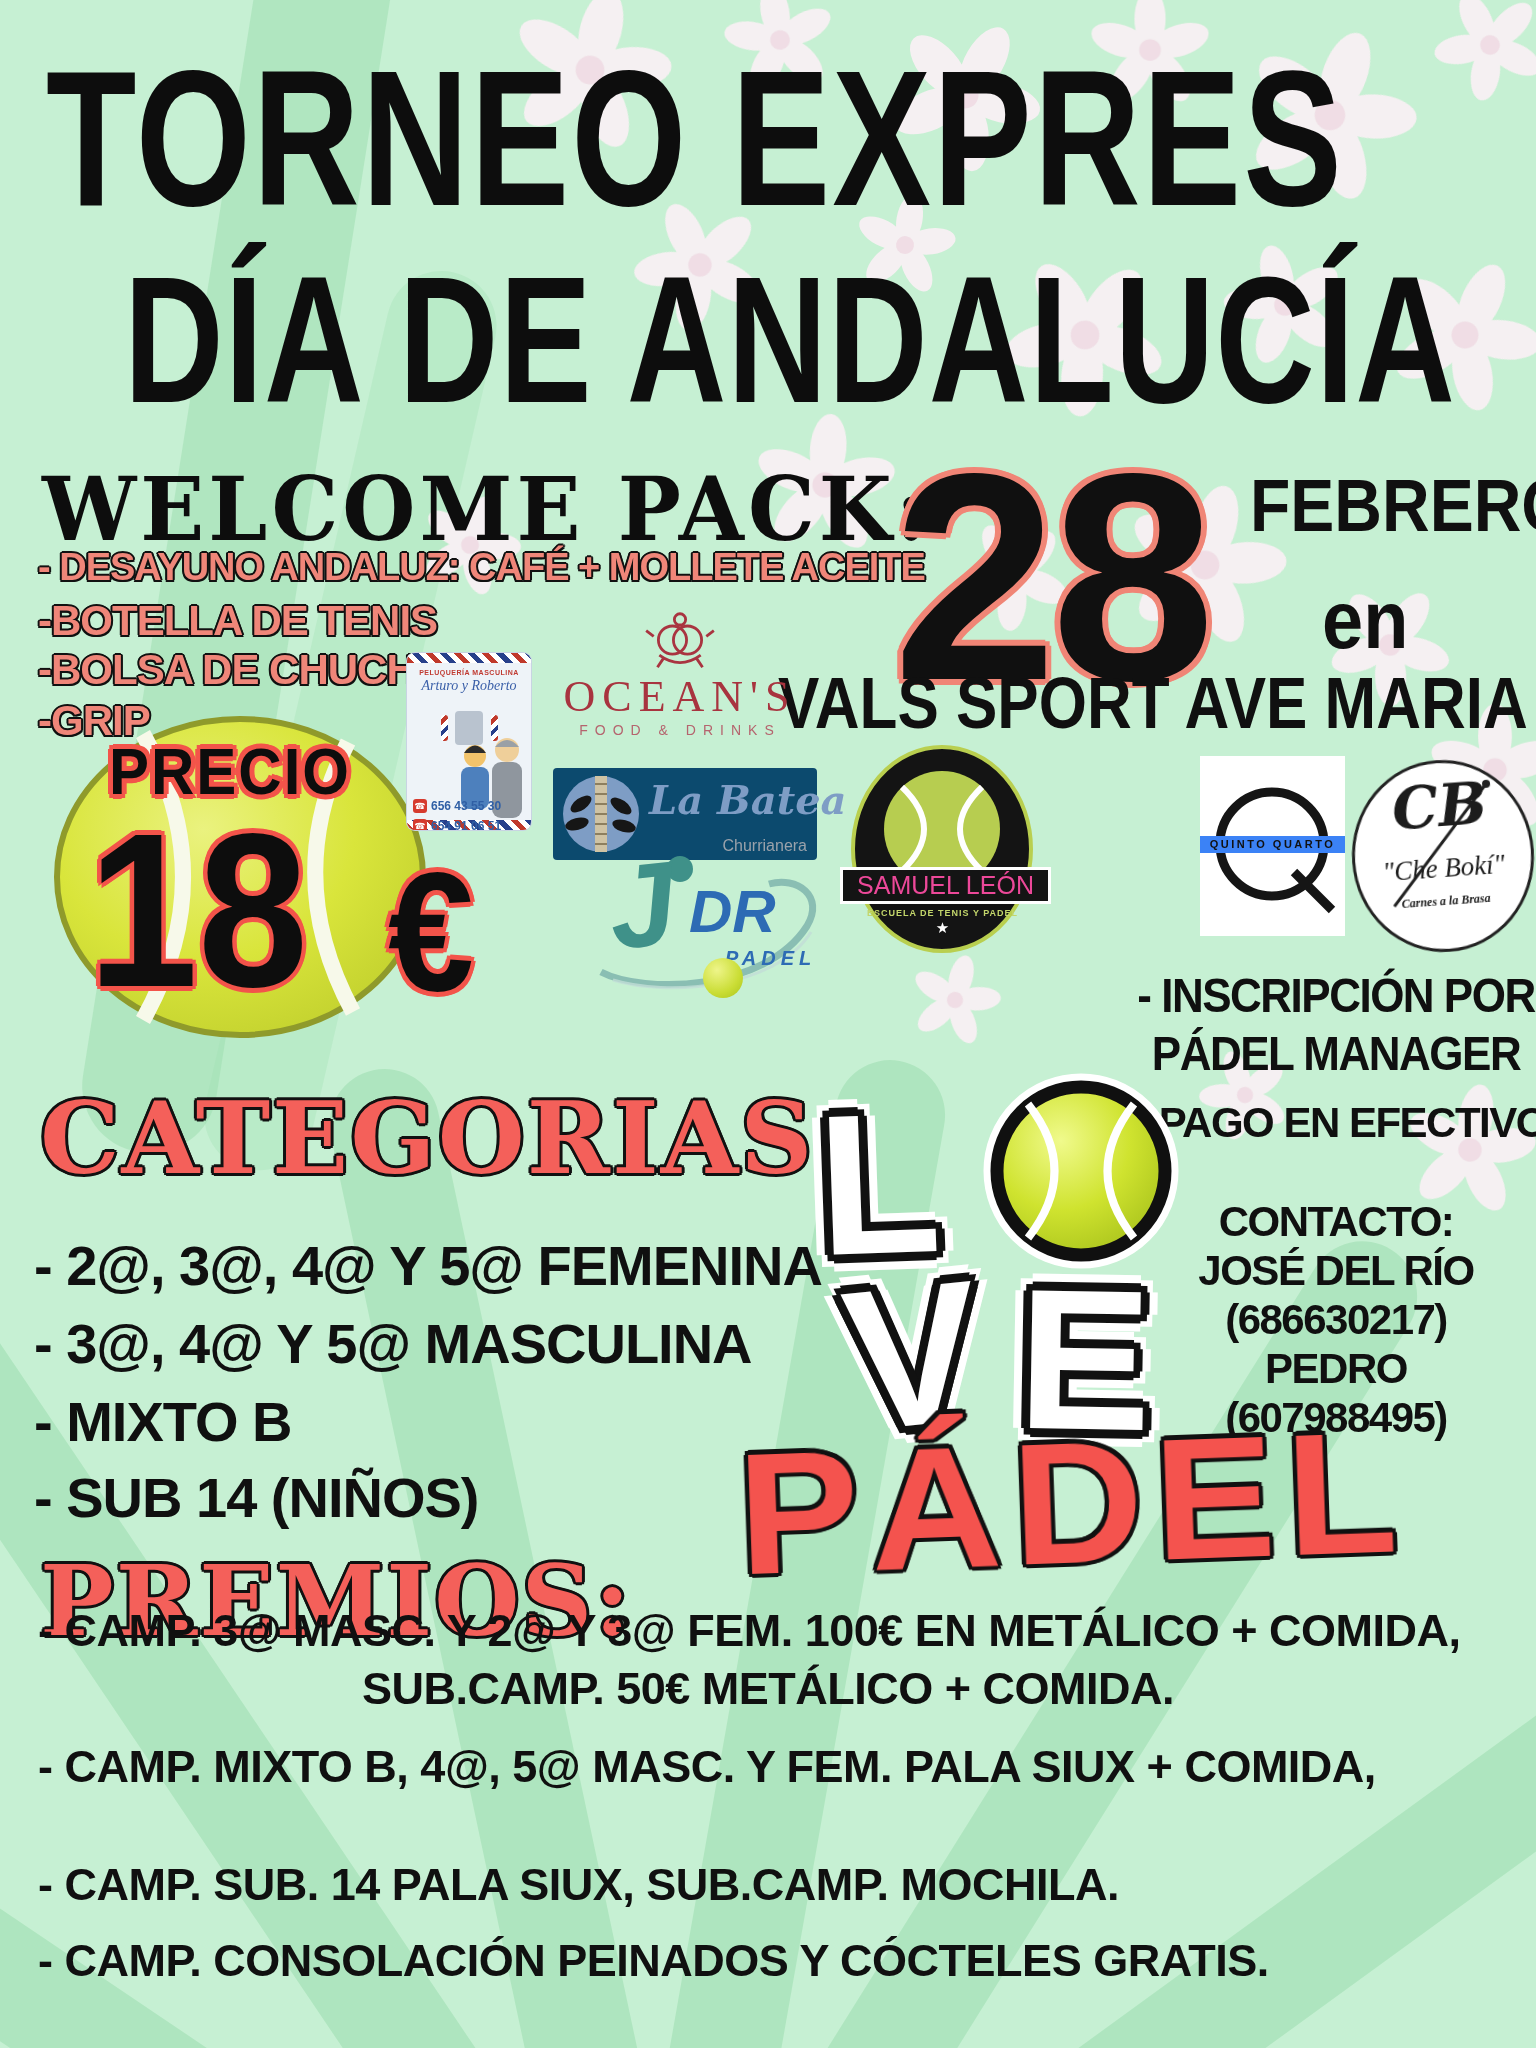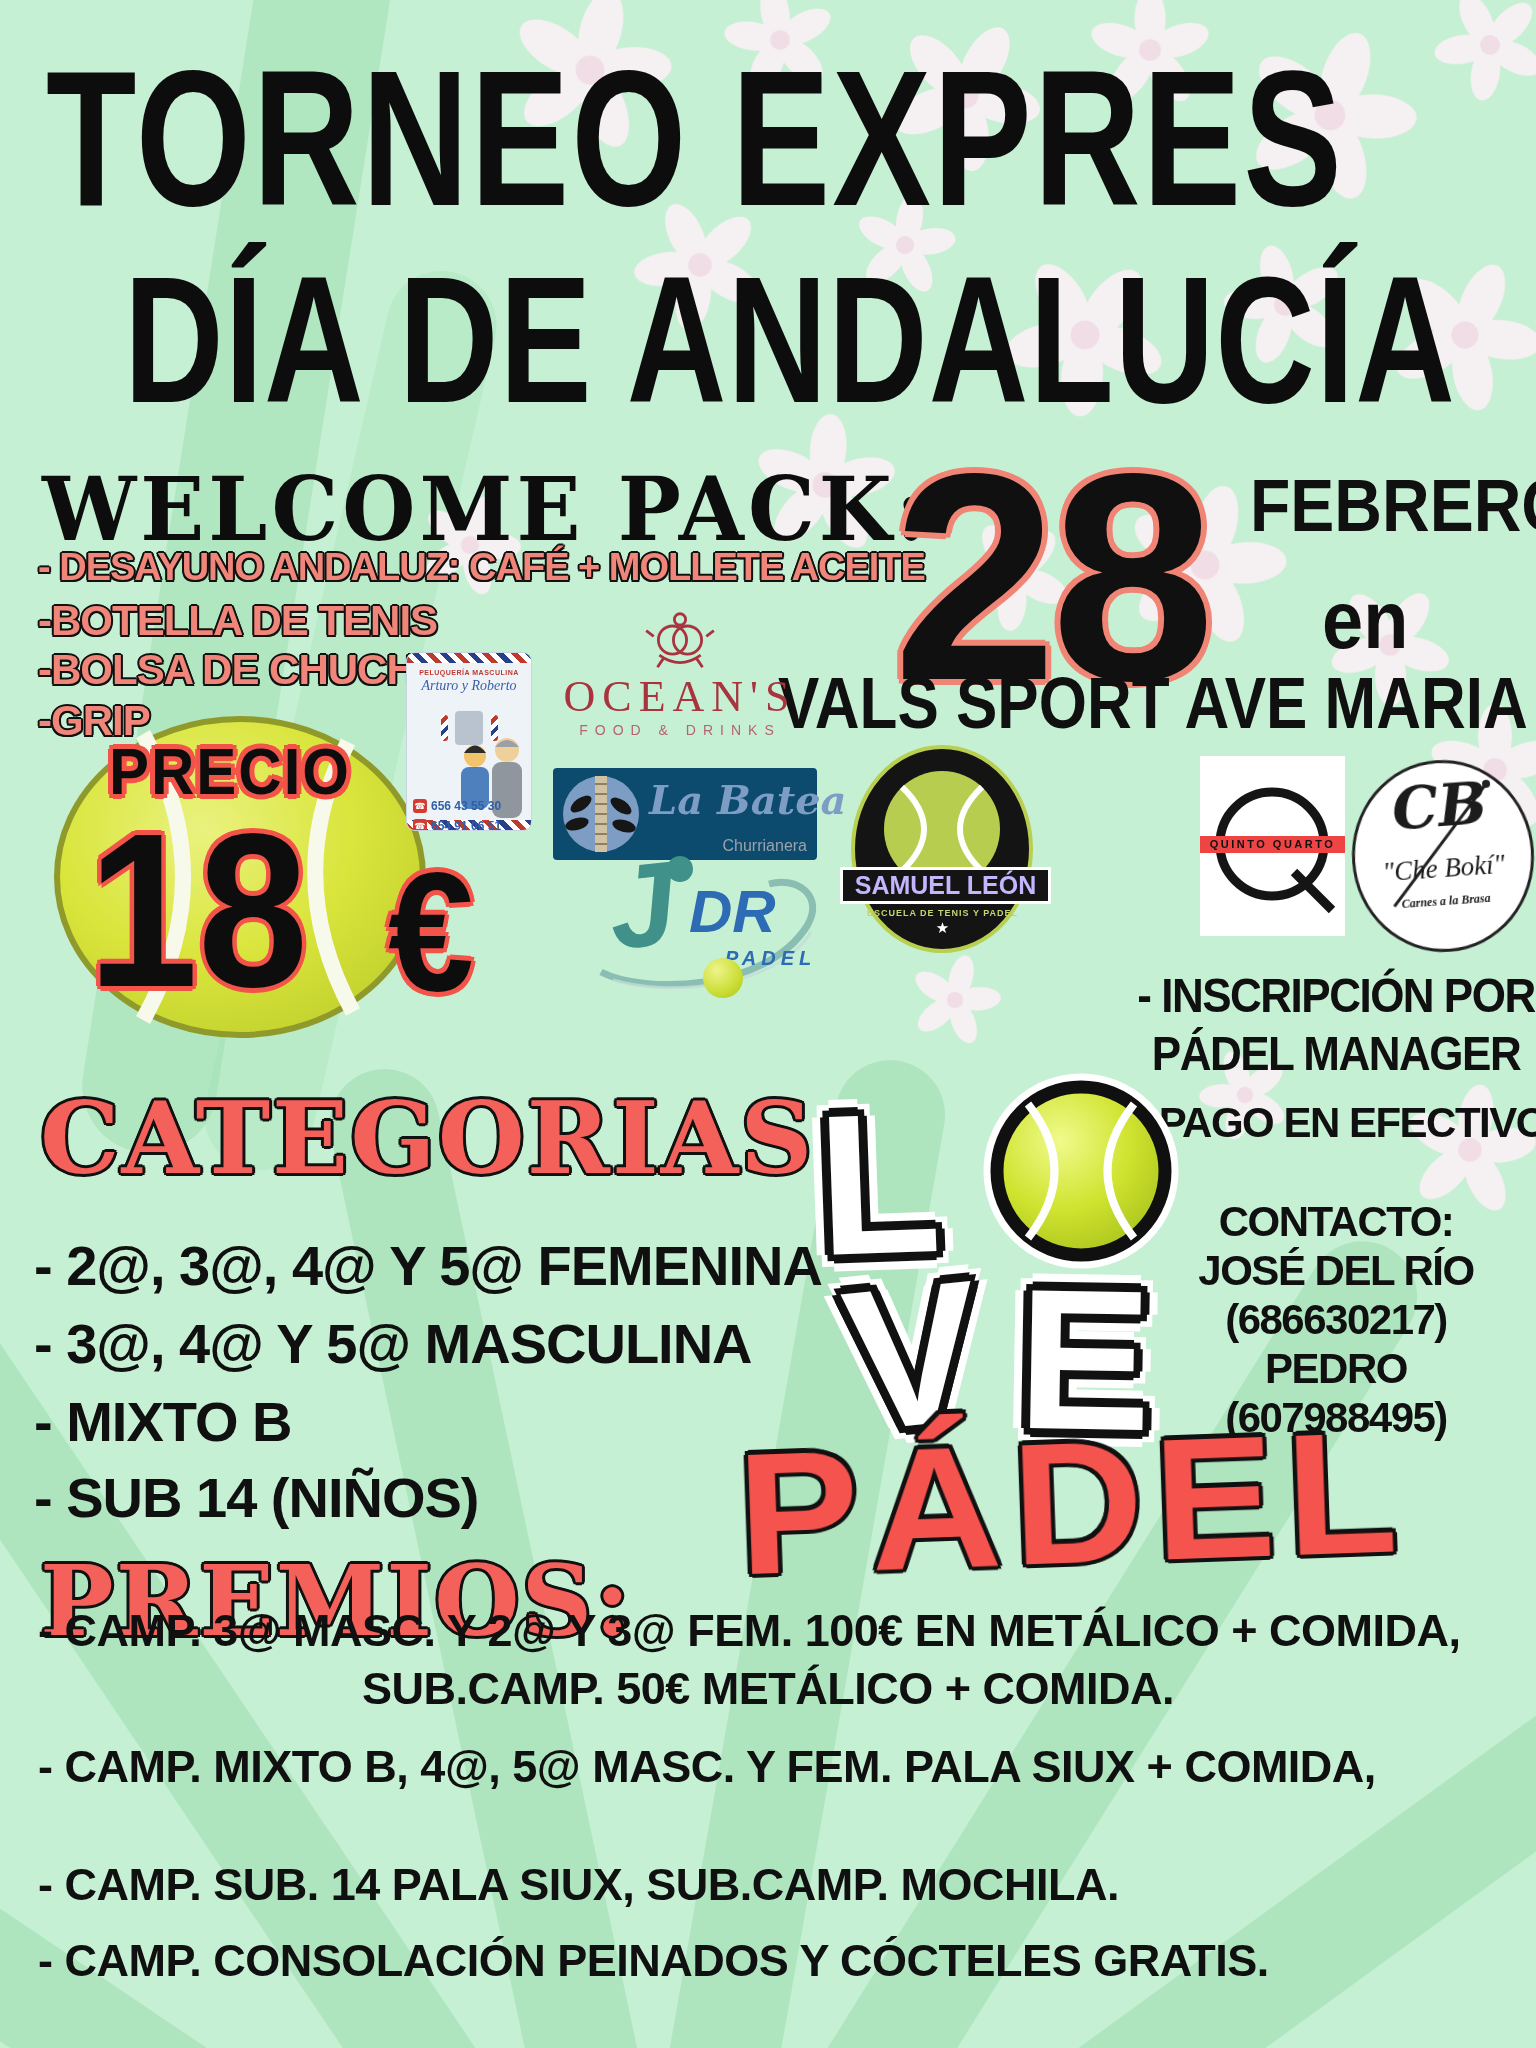--- a/index.html
+++ b/index.html
@@ -202,32 +202,32 @@
     <div class="abs" style="left:120px;top:98px;width:40px;height:40px;border-radius:50%;background:radial-gradient(circle at 35% 30%,#eef58a,#cadd35 60%,#a9c31c);"></div>
   </div>
 
   <div class="abs" style="left:850px;top:745px;width:185px;height:208px;">
     <svg class="abs" style="left:0;top:0;" width="185" height="208" viewBox="0 0 185 208">
       <ellipse cx="92" cy="104" rx="89" ry="102" fill="#141414" stroke="#b9cf4f" stroke-width="4"></ellipse>
       <circle cx="92" cy="84" r="58" fill="#b7cd50"></circle>
       <path d="M52 42 Q 96 84 52 126" stroke="#fff" stroke-width="6" fill="none"></path>
       <path d="M132 42 Q 88 84 132 126" stroke="#fff" stroke-width="6" fill="none"></path>
     </svg>
-    <div class="abs center" style="left:-10px;top:122px;width:205px;background:#141414;border:3px solid #fff;padding:3px 0;font-size:25px;font-weight:bold;color:#c4b5fd;">SAMUEL LEÓN</div>
+    <div class="abs center" style="left:-10px;top:122px;width:205px;background:#141414;border:3px solid #fff;padding:3px 0;font-size:25px;font-weight:normal;color:#ec4899;">SAMUEL LEÓN</div>
     <div class="abs center" style="left:0;top:164px;width:185px;font-size:9px;font-weight:bold;letter-spacing:1px;color:#c3d66b;">ESCUELA DE TENIS Y PADEL</div>
     <div class="abs center" style="left:0;top:176px;width:185px;font-family:'DejaVu Sans',sans-serif;font-size:15px;color:#fff;">★</div>
   </div>
 
 
   <div class="abs" style="left:1200px;top:756px;width:145px;height:180px;background:#fff;">
     <svg class="abs" style="left:0;top:0;" width="145" height="180" viewBox="0 0 145 180">
       <circle cx="72" cy="88" r="52" fill="none" stroke="#151515" stroke-width="9"></circle>
       <path d="M94 116 L 132 154" stroke="#151515" stroke-width="9"></path>
     </svg>
-    <div class="abs center" style="left:0;top:80px;width:145px;background:#ef4444;padding:3px 0;font-size:11px;font-weight:bold;letter-spacing:2.5px;color:#111;">QUINTO QUARTO</div>
+    <div class="abs center" style="left:0;top:80px;width:145px;background:#3b82f6;padding:3px 0;font-size:11px;font-weight:bold;letter-spacing:2.5px;color:#111;">QUINTO QUARTO</div>
   </div>
 
   <div class="abs" style="left:1352px;top:760px;width:176px;height:186px;background:#fff;border:3px solid #222;border-radius:50%;transform:rotate(-4deg);">
     <svg class="abs" style="left:0;top:0;" width="176" height="186" viewBox="0 0 176 186">
       <circle cx="136" cy="24" r="4" fill="#222"></circle>
       <line x1="136" y1="24" x2="36" y2="140" stroke="#222" stroke-width="3"></line>
     </svg>
     <div class="abs center" style="left:0;top:14px;width:176px;font-family:'DejaVu Serif',serif;font-style:italic;font-weight:bold;font-size:58px;color:#1c1c1c;">CB</div>
     <div class="abs center" style="left:0;top:92px;width:176px;font-family:'Liberation Serif',serif;font-style:italic;font-size:27px;color:#1c1c1c;">"Che Bokí"</div>
     <div class="abs center" style="left:0;top:132px;width:176px;font-family:'Liberation Serif',serif;font-style:italic;font-size:12px;font-weight:bold;color:#1c1c1c;">Carnes a la Brasa</div>

